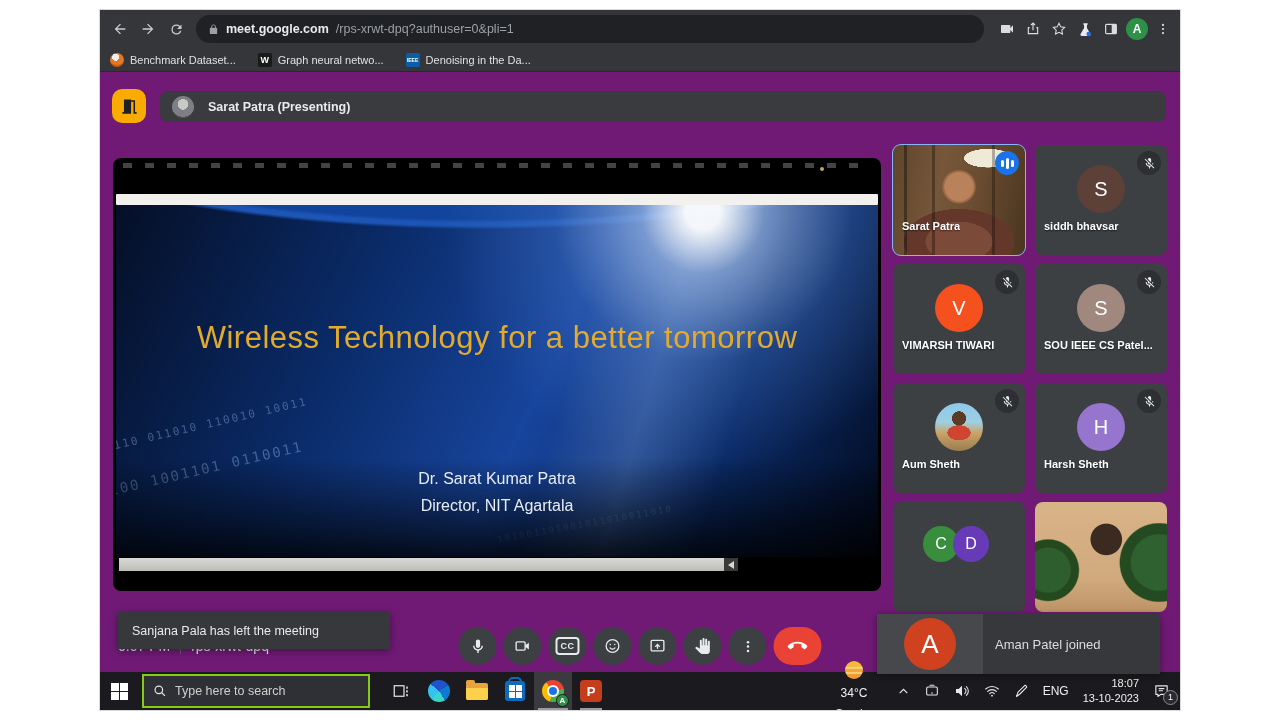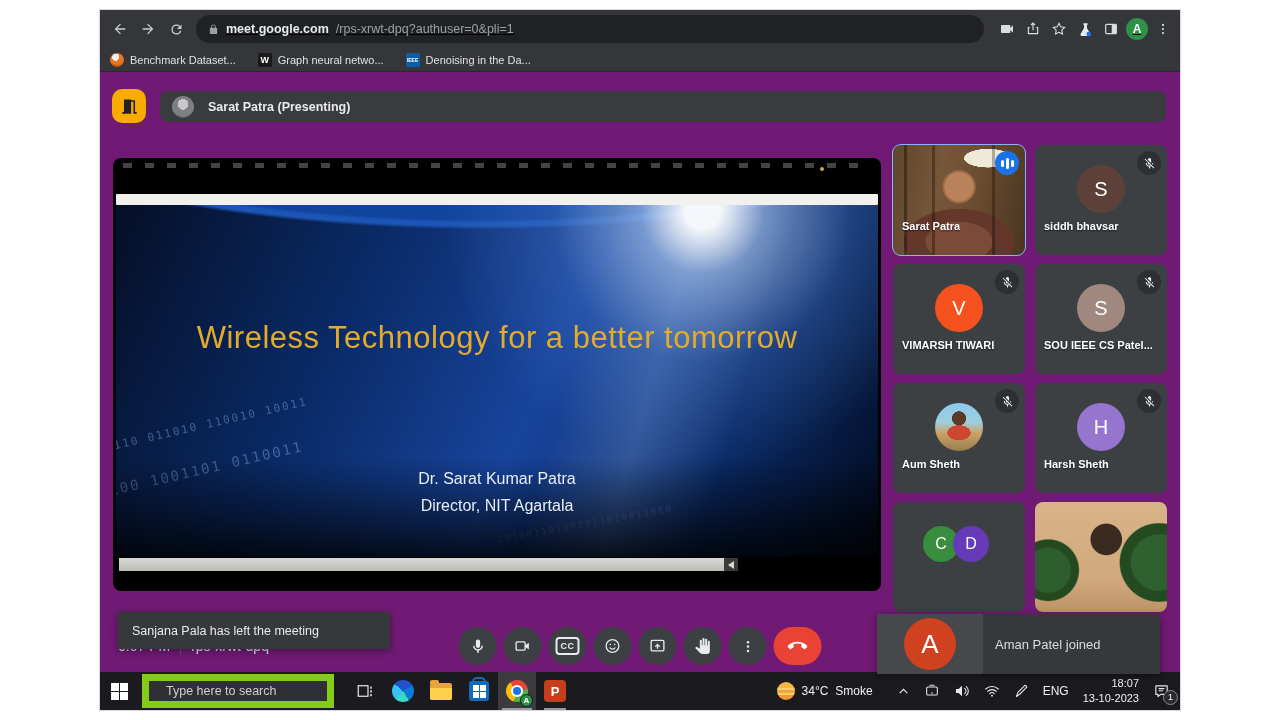--- a/index.html
+++ b/index.html
@@ -5,21 +5,21 @@
   * { margin:0; padding:0; box-sizing:border-box; }
   html,body { width:1280px; height:720px; background:#ffffff; overflow:hidden;
               font-family:"Liberation Sans", sans-serif; }
 
   
   #window { position:absolute; left:100px; top:10px; width:1080px; height:700px;
             background:#202124; box-shadow:0 0 0 1px rgba(0,0,0,.15); overflow:hidden; }
 
   
   #toolbar { position:absolute; left:0; top:0; width:1080px; height:38px; background:#35363a;
-             display:flex; align-items:center;text-decoration:underline; }
+             display:flex; align-items:center; }
   .navbtn { width:28px; height:28px; display:flex; align-items:center; justify-content:center;
             color:#c7cbd1; flex:0 0 auto; }
   #urlbar { height:28px; flex:1; margin:0 10px 0 6px; background:#202124; border-radius:14px;
             display:flex; align-items:center; padding:0 12px; gap:7px; min-width:0; }
   .url-host { color:#e8eaed; font-size:12.5px; font-weight:bold; white-space:nowrap; }
   .url-path { color:#9aa0a6; font-size:12.5px; white-space:nowrap; overflow:hidden; }
   .tb-ico { width:26px; height:26px; display:flex; align-items:center; justify-content:center;
             color:#dadce0; flex:0 0 auto; }
   #profile-avatar { width:22px; height:22px; border-radius:50%; color:#fff; font-size:12px;
                     font-weight:bold; display:flex; align-items:center; justify-content:center; }
@@ -153,21 +153,21 @@
          color:#e8eaed; position:relative; }
   #people-badge { position:absolute; top:-12px; left:50%; transform:translateX(-50%);
       background:#5f6368; color:#e8eaed; font-size:10px; border-radius:9px; padding:2px 6px;
       line-height:1; }
 
   
   #taskbar { position:absolute; left:0; top:662px; width:1080px; height:38px; background:#1b1b1f;
              display:flex; align-items:stretch; }
   .tb-btn { width:38px; display:flex; align-items:center; justify-content:center; flex:0 0 auto;
             position:relative; }
-  #search-box { width:192px; margin:2px 4px; background:#2f2f36; border:7px solid #84cc16;
+  #search-box { width:228px; margin:2px 4px; background:#2f2f36; border:2px solid #84cc16;
                 display:flex; align-items:center; gap:8px; padding:0 9px; flex:0 0 auto; }
   #search-box input { background:transparent; border:none; outline:none; color:#d9d9d9;
                 font-size:12.5px; width:170px; font-family:"Liberation Sans", sans-serif; }
   #search-box input::placeholder { color:#cfcfcf; }
   .app-active { background:#3a3a3f; }
   .underline { position:absolute; bottom:0; left:4px; right:4px; height:2px; background:#9a9aa0; }
   .win-logo { display:grid; grid-template-columns:8px 8px; grid-template-rows:8px 8px; gap:1px; }
   .win-logo div { background:#fff; }
   .chrome-ball { width:22px; height:22px; border-radius:50%; position:relative;
       background:conic-gradient(from -40deg, #ea4335 0 33%, #4caf50 0 66%, #fbbc04 0 100%); }
@@ -188,21 +188,21 @@
       display:flex; align-items:center; justify-content:center; }
   .store-ico::before { content:""; position:absolute; top:-4px; width:10px; height:6px;
       border:2px solid #0f6cbd; border-bottom:none; border-radius:5px 5px 0 0; }
   .store-grid { display:grid; grid-template-columns:6px 6px; grid-template-rows:6px 6px; gap:1px; }
   .store-grid div { background:#fff; }
   .ppt-ico { width:22px; height:22px; background:#c43e1c; border-radius:4px; color:#fff;
       font-size:13px; font-weight:bold; display:flex; align-items:center; justify-content:center; }
   #tray { margin-left:auto; display:flex; align-items:center; gap:14px; padding-right:10px;
           color:#e8e8e8; }
   .tray-txt { font-size:12px; color:#f0f0f0; }
-  #weather { display:flex; align-items:center; gap:7px; }
+  #weather { display:flex; align-items:center; gap:7px;flex-direction:column; }
   .sun { width:18px; height:18px; border-radius:50%;
       background:linear-gradient(#f6b93d 0 35%, #f7cf6e 35% 45%, #f6a53d 45% 60%, #f7cf6e 60% 70%, #ef9a32 70%); }
   #clock { text-align:right; font-size:11px; line-height:1.35; color:#f0f0f0; }
   #notif { position:relative; }
   #notif-badge { position:absolute; right:-8px; bottom:-5px; width:15px; height:15px;
       border-radius:50%; background:#2b2b2f; border:1px solid #8a8a90; color:#fff; font-size:9px;
       display:flex; align-items:center; justify-content:center; }
   svg { display:block; }
 </style>
 </head>

